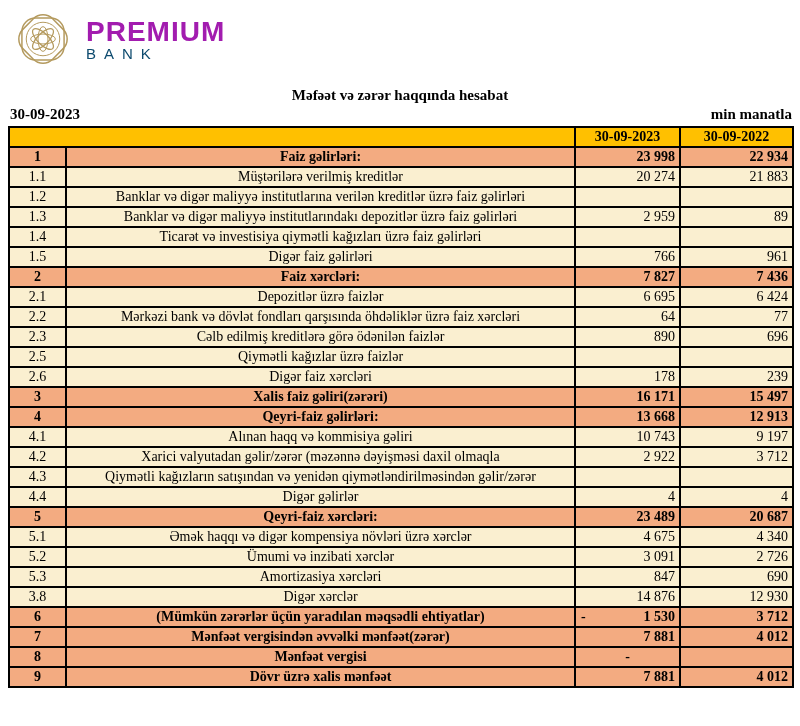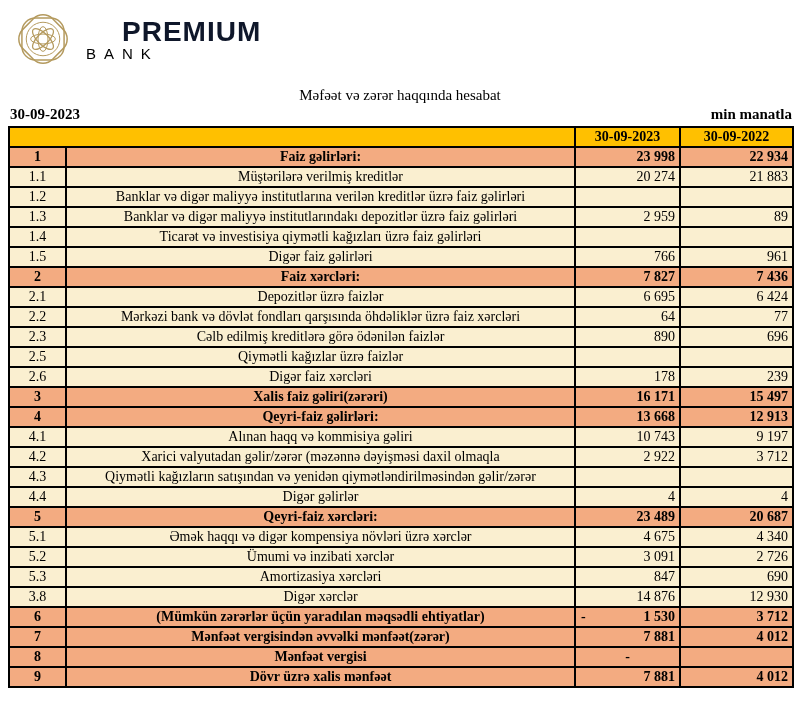--- a/index.html
+++ b/index.html
@@ -22,41 +22,40 @@
     align-items: center;
     gap: 12px;
   }
   .emblem { width: 62px; height: 62px; }
   .brand-text { display: flex; flex-direction: column; justify-content: center; }
   .brand-name {
     font-family: "Liberation Sans", sans-serif;
     font-weight: 800;
     font-size: 28px;
     letter-spacing: 1px;
-    color: #0f172a;
+    color: #a21caf;
     line-height: 1;
-    margin-left: 36px;
   }
   .brand-sub {
     font-family: "Liberation Sans", sans-serif;
     font-weight: 400;
     font-size: 15px;
     letter-spacing: 8px;
-    color: #000000;
+    color: #0c4a6e;
     margin-top: 0;
     line-height: 1;
   }
   
   .report-title {
     position: absolute;
     top: 87px;
     left: 0;
     width: 100%;
     text-align: center;
-    font-weight: normal;
+    font-weight: bold;
     font-size: 15px;
   }
   .subhead {
     position: absolute;
     top: 106px;
     left: 10px;
     width: 782px;
     display: flex;
     justify-content: space-between;
     font-weight: bold;

